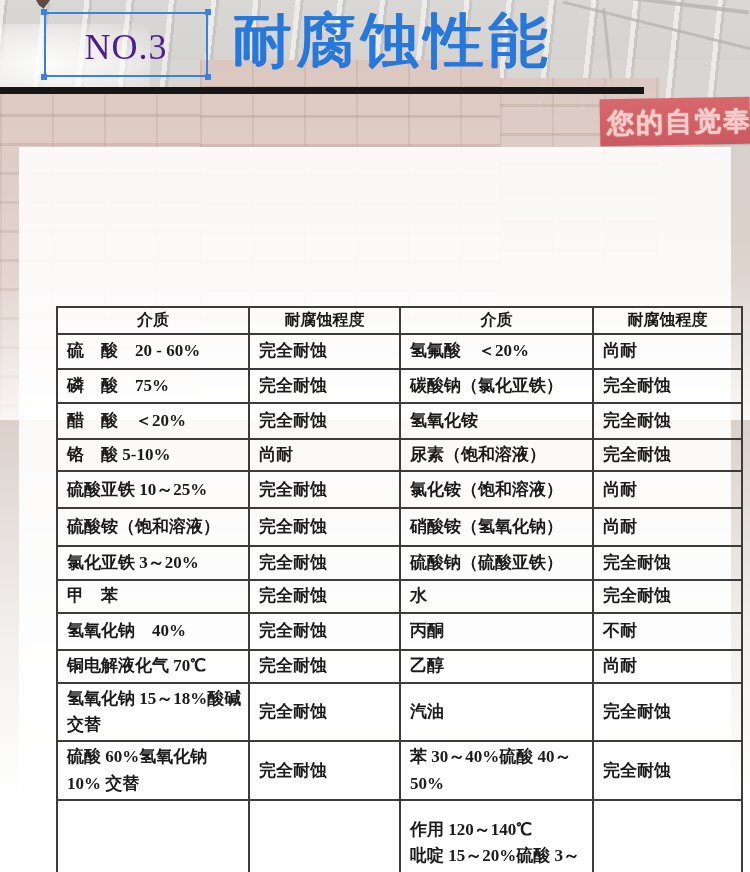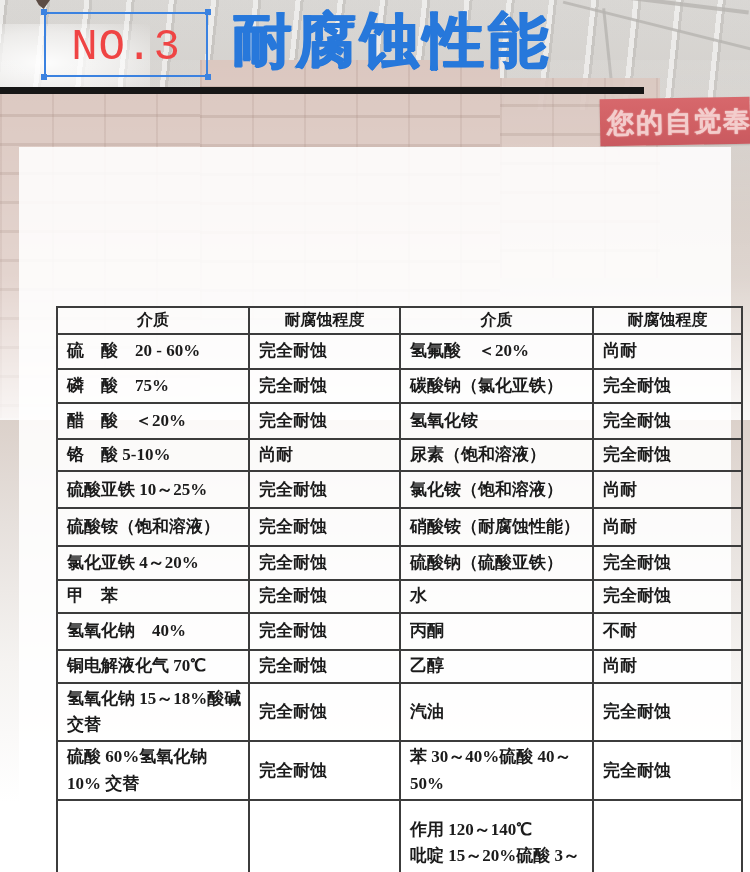--- a/index.html
+++ b/index.html
@@ -42,24 +42,24 @@
     font-family:"Liberation Sans", sans-serif;}
   .top-mark{position:absolute;left:36px;top:0;width:14px;height:9px;
     background:#5c4c44;clip-path:polygon(0 0,100% 0,55% 100%,20% 55%);}
 
   
   .no3-frame{position:absolute;left:44px;top:12px;width:160px;height:61px;
     border:2px solid #3b82e0;display:flex;align-items:center;justify-content:center;}
   .handle{position:absolute;width:6px;height:6px;background:#3b82e0;}
   .h-tl{left:-5px;top:-5px;} .h-tr{right:-5px;top:-5px;}
   .h-bl{left:-5px;bottom:-5px;} .h-br{right:-5px;bottom:-5px;}
-  .no3-text{font-family:Liberation Mono, monospace;font-size:44px;
-    color:#ef4444;letter-spacing:1px;line-height:1;transform:translateY(2px);}
+  .no3-text{font-family:Liberation Serif, serif;font-size:36px;
+    color:#4c1d95;letter-spacing:1px;line-height:1;transform:translateY(2px);}
   .main-title{position:absolute;left:232px;top:2px;font-size:60px;line-height:78px;
-    font-weight:700;color:#2778db;letter-spacing:4px;white-space:nowrap;
+    font-weight:400;color:#2778db;letter-spacing:4px;white-space:nowrap;
     text-shadow:1px 0 0 #2778db,-1px 0 0 #2778db,0 1px 0 #2778db;
     font-family:"Liberation Sans", sans-serif;}
   .black-rule{position:absolute;left:0;top:87px;width:644px;height:7px;
     background:#161616;}
 
   
   .card{position:absolute;left:19px;top:147px;width:712px;height:725px;
     background:rgba(255,255,255,.87);}
   table.corrosion{position:absolute;left:37px;top:159px;width:685px;
     border-collapse:collapse;table-layout:fixed;}
@@ -144,25 +144,25 @@
           </tr>
           <tr style="height: 37px;">
             <td>硫酸亚铁 10～25%</td>
             <td>完全耐蚀</td>
             <td>氯化铵（饱和溶液）</td>
             <td>尚耐</td>
           </tr>
           <tr style="height: 38px; border-radius: 16px;">
             <td>硫酸铵（饱和溶液）</td>
             <td>完全耐蚀</td>
-            <td>硝酸铵（耐腐蚀性能）</td>
+            <td>硝酸铵（氢氧化钠）</td>
             <td>尚耐</td>
           </tr>
           <tr style="height: 34px;">
-            <td>氯化亚铁 4～20%</td>
+            <td>氯化亚铁 3～20%</td>
             <td>完全耐蚀</td>
             <td>硫酸钠（硫酸亚铁）</td>
             <td>完全耐蚀</td>
           </tr>
           <tr style="height: 32px;">
             <td>甲　苯</td>
             <td>完全耐蚀</td>
             <td>水</td>
             <td>完全耐蚀</td>
           </tr>

